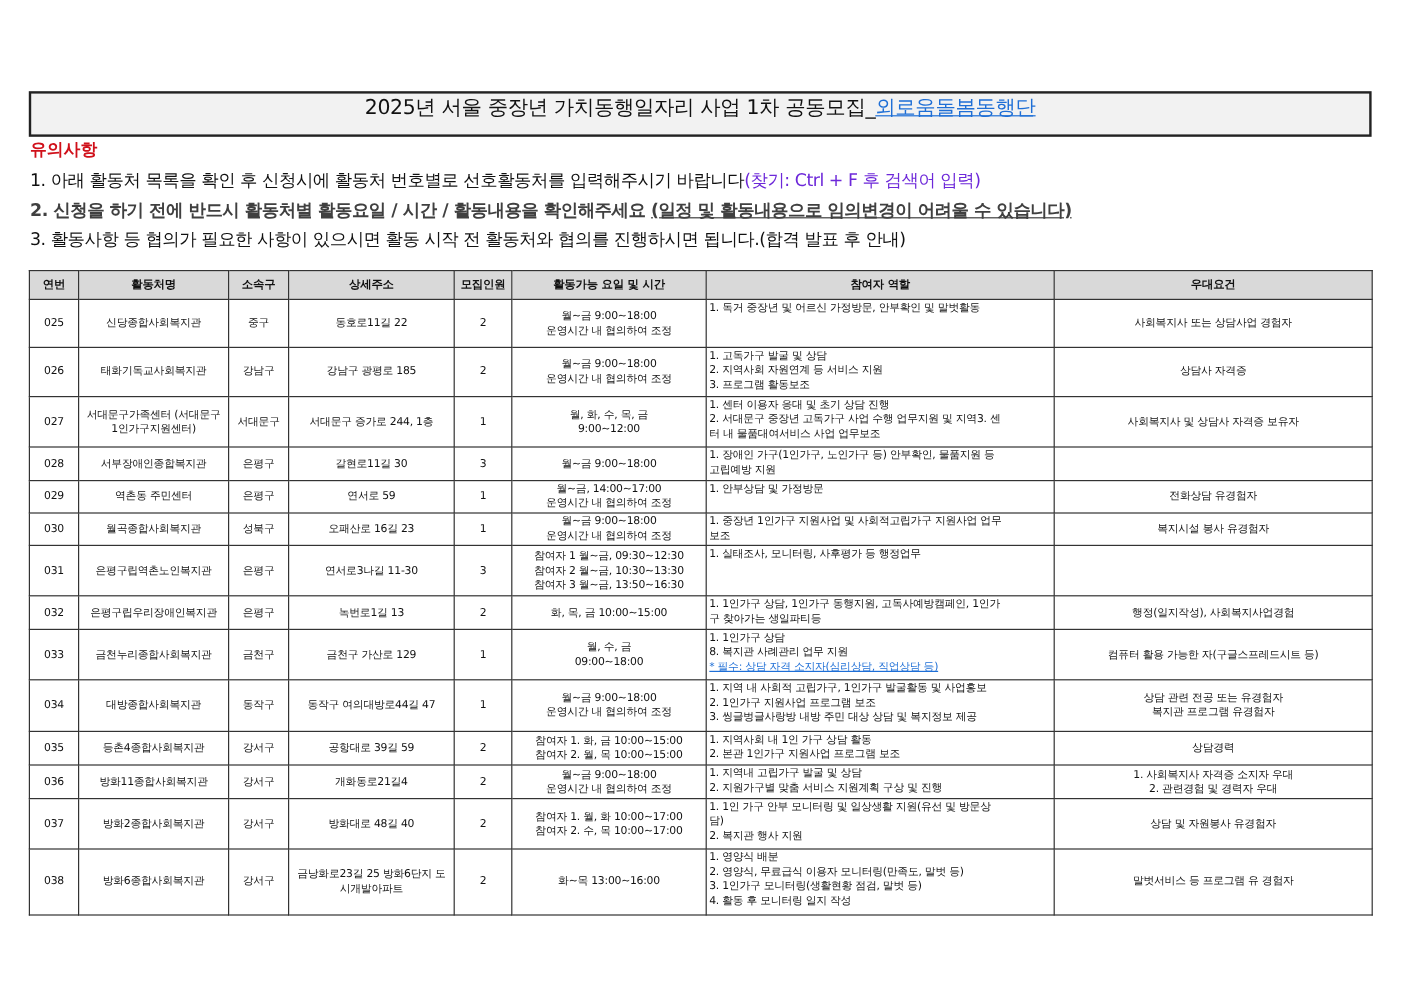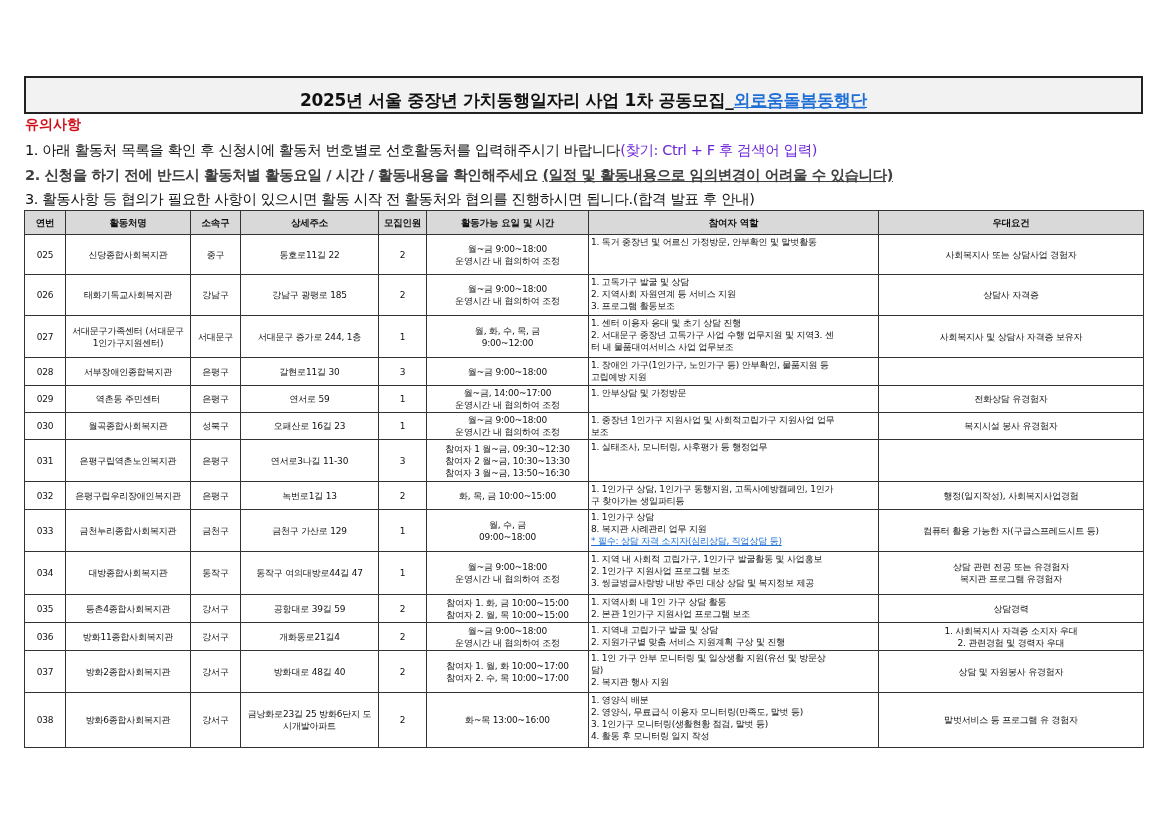--- a/index.html
+++ b/index.html
@@ -1,32 +1,32 @@
 <!DOCTYPE html>
 <html><head>
 <meta charset="utf-8">
 <style>
   html, body { margin:0; padding:0; background:#ffffff; }
   body { width:1170px; height:827px; position:relative; overflow:hidden;
          font-family:"DejaVu Sans","Liberation Sans",sans-serif; color:#111; }
   .title-box { position:absolute; left:24px; top:76px; width:1115px; height:34px;
                border:2px solid #222; background:#f2f2f2;
-               display:flex; align-items:flex-end; justify-content:center;
-               font-size:17px; font-weight:bold; letter-spacing:-0.3px; }
+               display:flex; align-items:flex-start; justify-content:center;
+               font-size:17px; font-weight:normal; letter-spacing:-0.3px; }
   .title-accent { color:#1f6fd6; }
   .notice-head { position:absolute; left:25px; top:116px; color:#d0101a;
                  font-size:14px; font-weight:bold; }
   .notice { position:absolute; left:25px; font-size:14.5px; white-space:nowrap; letter-spacing:-0.4px; }
   .n1 { top:141px; }
   .n2 { top:166px; color:#404040; font-weight:bold; }
   .n3 { top:190px; }
   .blue { color:#6d28d9; }
   .u { text-decoration:underline; }
 
-  table.list { position:absolute; left:24px; top:210px; border-collapse:collapse;
+  table.list { position:absolute; left:24px; top:225px; border-collapse:collapse;
                table-layout:fixed; font-size:9px; letter-spacing:-0.2px; }
   table.list th, table.list td { border:1px solid #333; padding:0 3px;
                text-align:center; vertical-align:middle; overflow:hidden; line-height:12px; }
   table.list th { background:#d9d9d9; font-weight:bold; height:23px; font-size:9.5px; }
   table.list td.role { text-align:left; vertical-align:top; padding:1px 2px; }
   .cellwrap { overflow:hidden; }
   .role-line { display:block; white-space:nowrap; }
   .role-line.note { color:#1f6fd6; }
   .sched-line { display:block; white-space:nowrap; }
   .pref-line { display:block; }

